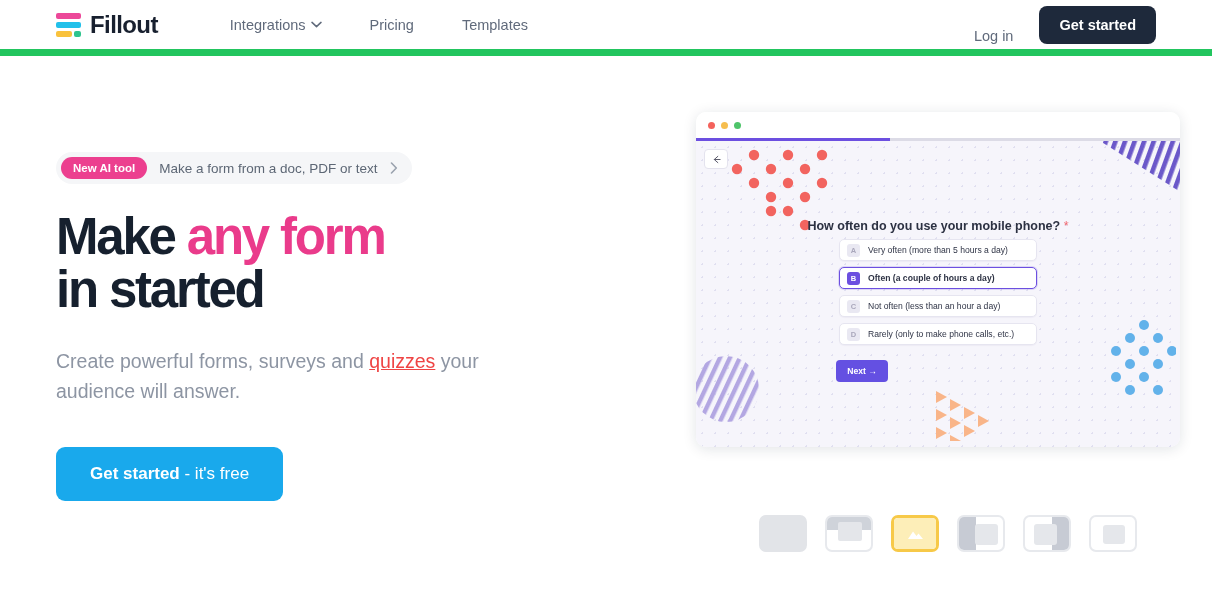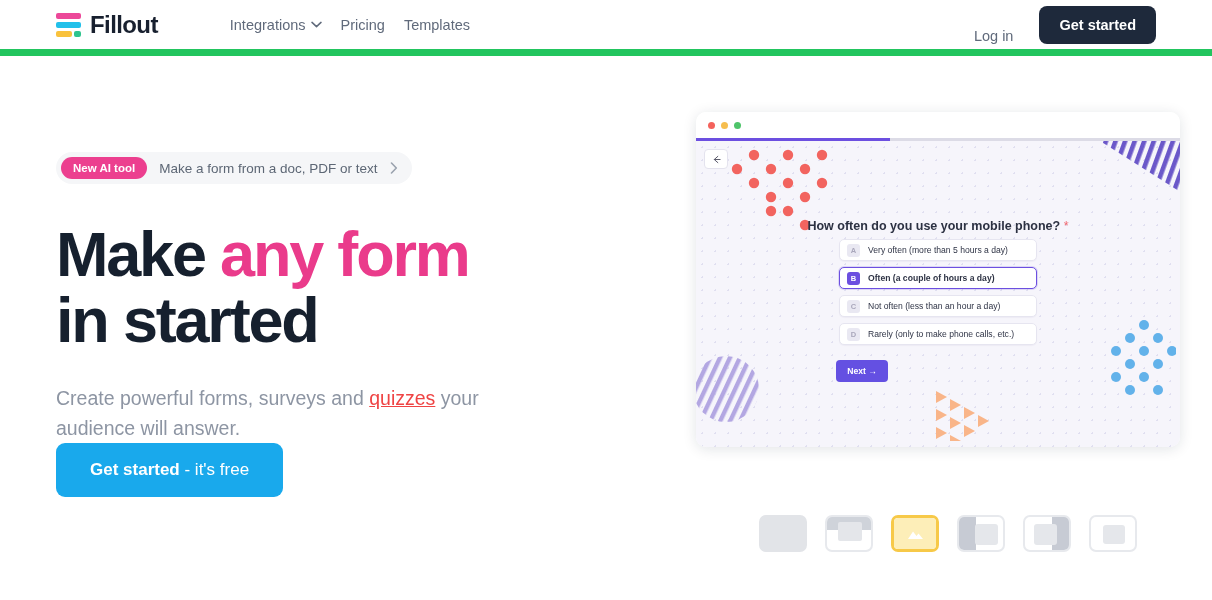--- a/index.html
+++ b/index.html
@@ -29,21 +29,21 @@
   .bar { border-radius: 2px; height: 6px; }
   .bar.pink   { background: #ec4899; width: 25px; }
   .bar.cyan   { background: #22c0ea; width: 25px; }
   .bar.yellow { background: #f9c23c; width: 16px; }
   .bar.green  { background: #2fc48d; width: 7px; }
   .brand-name {
     font-size: 24px; font-weight: bold; color: #18202f;
     letter-spacing: -0.6px;
   }
 
-  .nav-links { display: flex; align-items: center; gap: 19px; margin-left: 72px; }
+  .nav-links { display: flex; align-items: center; gap: 48px; margin-left: 72px; }
   .nav-link {
     font-size: 14.5px; color: #606a7b; cursor: pointer;
     display: flex; align-items: center; gap: 5px;
   }
   .chev { display: inline-block; }
   .chev svg { display: block; }
 
   .nav-right { margin-left: auto; display: flex; align-items: flex-end; gap: 26px; }
   .login-link { font-size: 14.5px; color: #606a7b; cursor: pointer; }
   .cta-dark {
@@ -71,35 +71,36 @@
   .badge-pill {
     background: #ec3f8f; color: #fff;
     font-size: 11.5px; font-weight: bold;
     border-radius: 999px; padding: 5px 12px;
     white-space: nowrap;
   }
   .badge-text { font-size: 13.5px; color: #5d6775; white-space: nowrap; }
   .badge-chev { color: #9aa2ae; display: flex; align-items: center; }
 
   h1.headline {
-    margin-top: 38px;
-    font-size: 63px; line-height: 1.04;
+    margin-top: 26px;
+    font-size: 51px; line-height: 1.04;
     font-weight: bold; color: #16202e;
     letter-spacing: -2.2px;
   }
   .accent { color: #ea3b8b; }
 
   .subhead {
     margin-top: 30px;
     font-size: 19.5px; line-height: 1.55;
     color: #8d95a3; max-width: 470px;
   }
   .sub-link { color: #ef4444; text-decoration: underline; cursor: pointer; }
 
   .cta-blue {
+    margin-top: 40px;
     display: inline-block;
     background: #19a9ec; color: #fff;
     font-size: 17px;
     padding: 17px 34px; border-radius: 9px;
     border: none; cursor: pointer;
     font-family: inherit;
   }
   .cta-blue b { font-weight: bold; }
   .cta-blue span.reg { font-weight: normal; }
 

